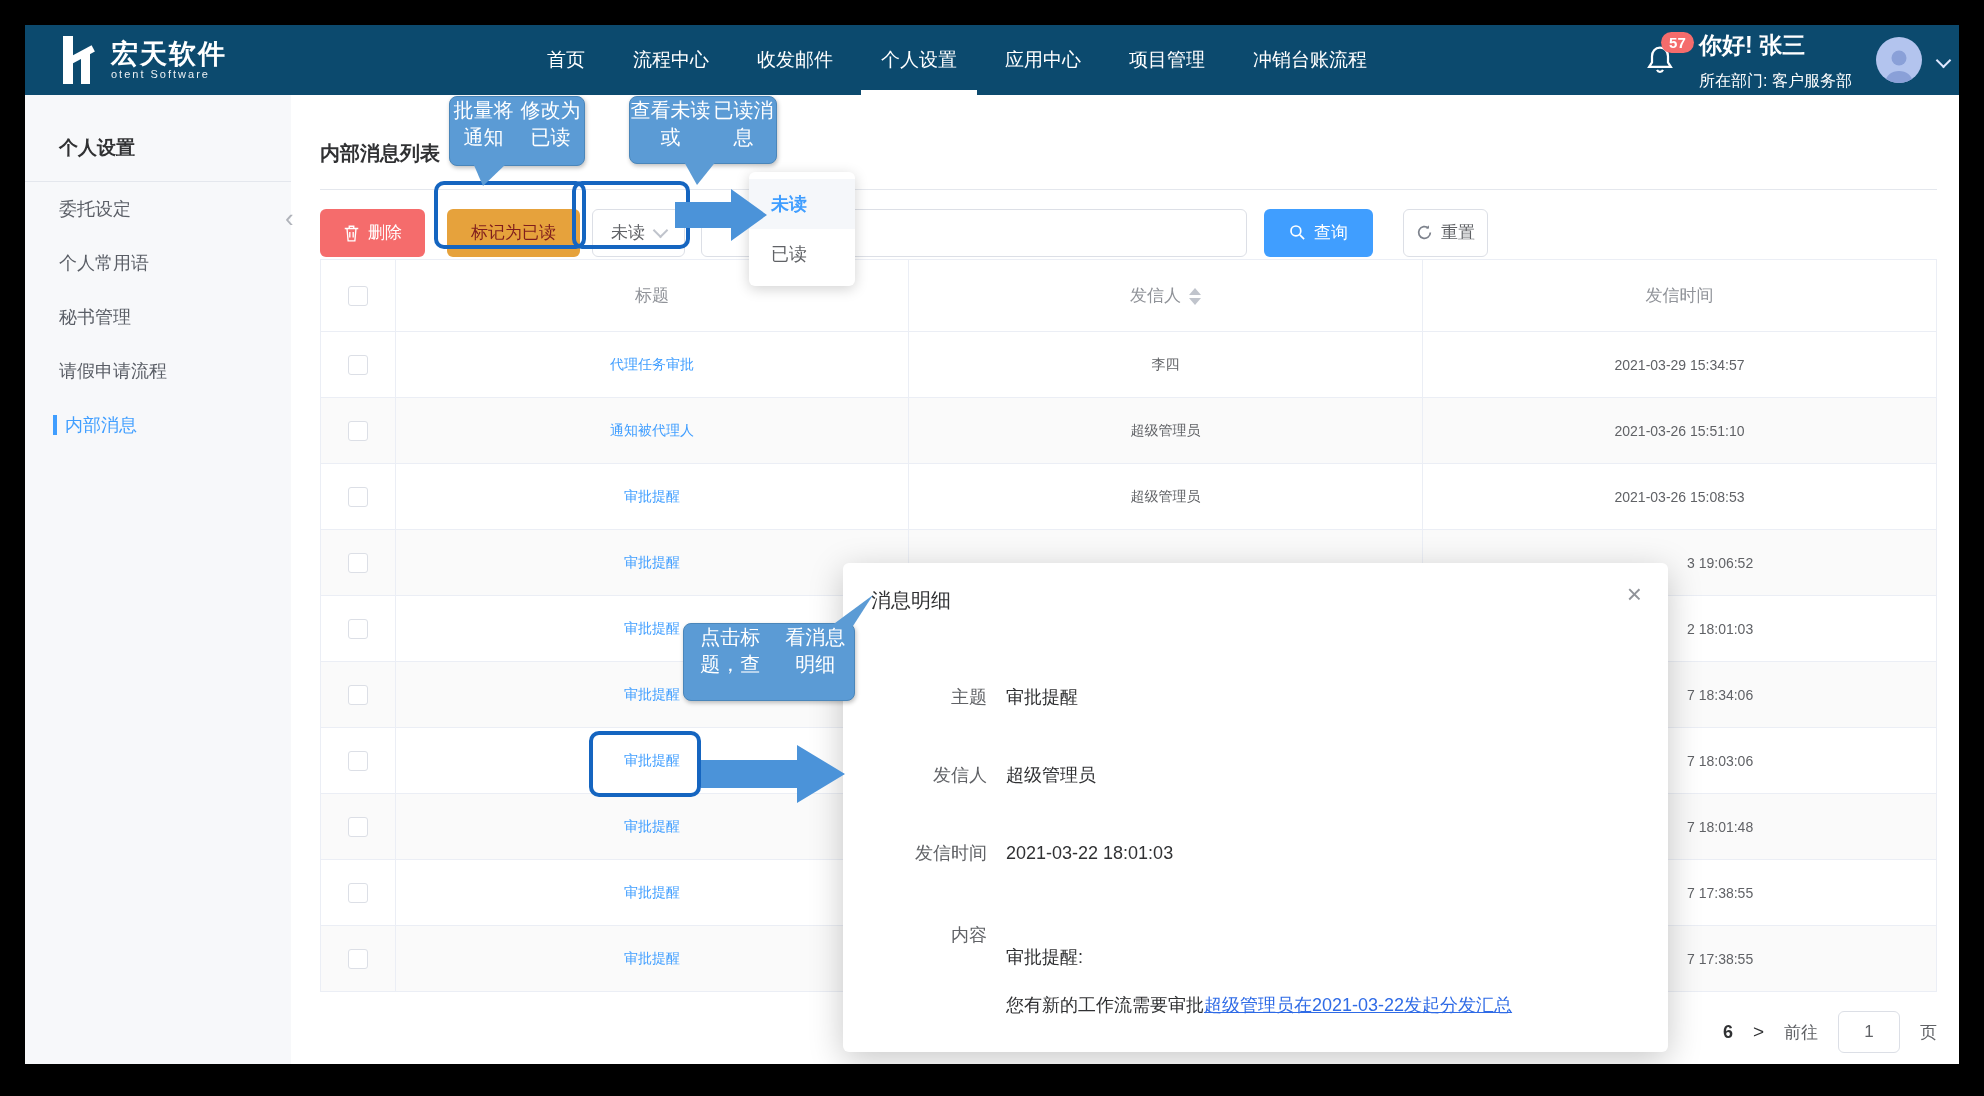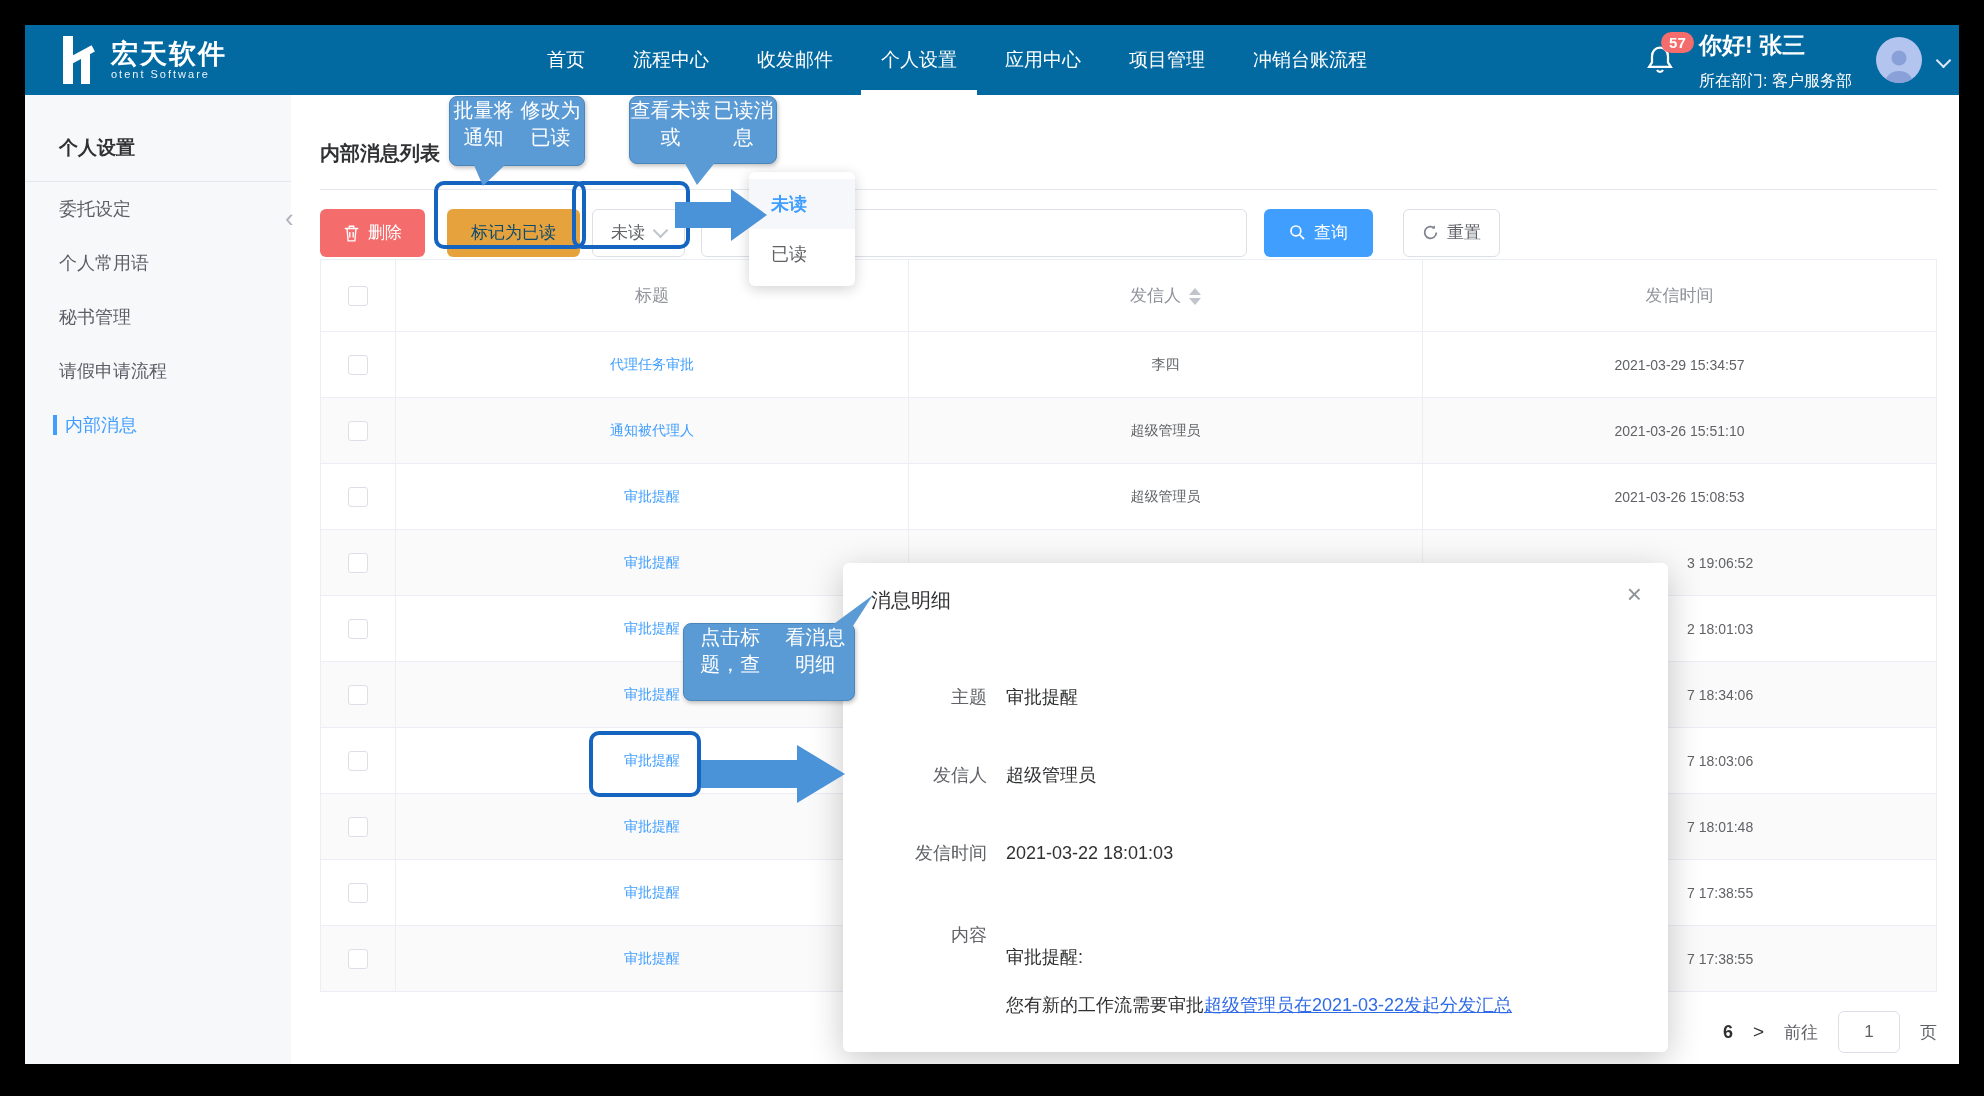--- a/index.html
+++ b/index.html
@@ -1,20 +1,20 @@
 <!DOCTYPE html>
 <html><head>
 <meta charset="utf-8">
 <style>
   html,body{margin:0;padding:0;background:#000;width:1984px;height:1096px;overflow:hidden;
     font-family:"Liberation Sans","DejaVu Sans",sans-serif;}
   .app{position:absolute;left:25px;top:25px;width:1934px;height:1039px;background:#fff;overflow:hidden;}
 
   
-  .header{height:70px;background:#0369a1;display:flex;align-items:center;color:#fff;position:relative;}
+  .header{height:70px;background:#0c4a6e;display:flex;align-items:center;color:#fff;position:relative;}
   .logo{display:flex;align-items:center;padding-left:38px;width:175px;flex:0 0 auto;}
   .h-mark{position:relative;width:36px;height:48px;margin-right:12px;flex:0 0 auto;}
   .h-mark i{position:absolute;background:#fff;}
   .h-mark .b1{left:0;top:0;width:10px;height:48px;}
   .h-mark .b2{left:18px;top:16px;width:9px;height:32px;}
   .h-mark .b3{left:2px;top:16px;width:30px;height:7px;transform:rotate(-28deg);}
   .logo-txt .t1{font-size:27px;font-weight:bold;letter-spacing:2px;line-height:28px;}
   .logo-txt .t2{font-size:11px;letter-spacing:2px;opacity:.92;}
   .nav{display:flex;margin-left:285px;height:70px;}
   .nav-item{padding:0 24px;line-height:70px;font-size:19px;position:relative;cursor:pointer;white-space:nowrap;}
@@ -38,27 +38,27 @@
   .side-item.active .abar{width:4px;height:20px;background:#409eff;margin-right:8px;}
   .main{flex:1;position:relative;background:#fff;padding:0 35px 0 29px;}
   .page-title{font-size:20px;font-weight:bold;color:#303133;padding:45px 0 22px 0;border-bottom:1px solid #e4e7ed;}
   .collapse{position:absolute;left:260px;top:180px;color:#b0b3ba;font-size:26px;line-height:26px;cursor:pointer;}
 
   
   .toolbar{display:flex;align-items:center;margin-top:16px;height:53px;}
   .btn{height:48px;border-radius:6px;font-size:17px;display:inline-flex;align-items:center;gap:8px;
     padding:0 22px;border:1px solid transparent;box-sizing:border-box;cursor:pointer;white-space:nowrap;}
   .btn-delete{background:#f56c6c;color:#fff;}
-  .btn-mark{background:#e6a23c;color:#0c4a6e;margin-left:22px;padding:4px 23px;}
+  .btn-mark{background:#e6a23c;color:#7f1d1d;margin-left:22px;padding:4px 23px;}
   .btn-filter{background:#fff;border:1px solid #dcdfe6;color:#606266;margin-left:12px;padding:0 18px;gap:10px;}
   .chev-g{width:9px;height:9px;border-right:2px solid #c0c4cc;border-bottom:2px solid #c0c4cc;transform:rotate(45deg);margin-top:-5px;}
   .search-input{height:48px;width:546px;border:1px solid #dcdfe6;border-radius:6px;margin-left:16px;
     font-size:17px;padding:0 16px;box-sizing:border-box;color:#606266;outline:none;}
   .btn-query{background:#409eff;color:#fff;margin-left:17px;padding:0 24px;}
-  .btn-reset{background:#fff;border:1px solid #dcdfe6;color:#606266;margin-left:30px;padding:0 18px;}
+  .btn-reset{background:#fff;border:1px solid #dcdfe6;color:#606266;margin-left:30px;padding:0 12px;}
 
   
   table.tbl{width:1604px;border-collapse:collapse;table-layout:fixed;}
   .tbl th,.tbl td{border:1px solid #ebeef5;text-align:center;}
   .tbl th{height:69px;color:#909399;font-weight:normal;font-size:17px;background:#fff;}
   .tbl td{height:63px;font-size:14px;color:#606266;background:#fff;}
   .tbl tr.alt td{background:#fafafa;}
   .c0{width:72px;}.c1{width:510px;}.c2{width:511px;}.c3{width:511px;}
   .cb{width:18px;height:18px;border:1px solid #dcdfe6;border-radius:3px;background:#fff;margin:0 auto;cursor:pointer;}
   .link{color:#409eff;cursor:pointer;}

